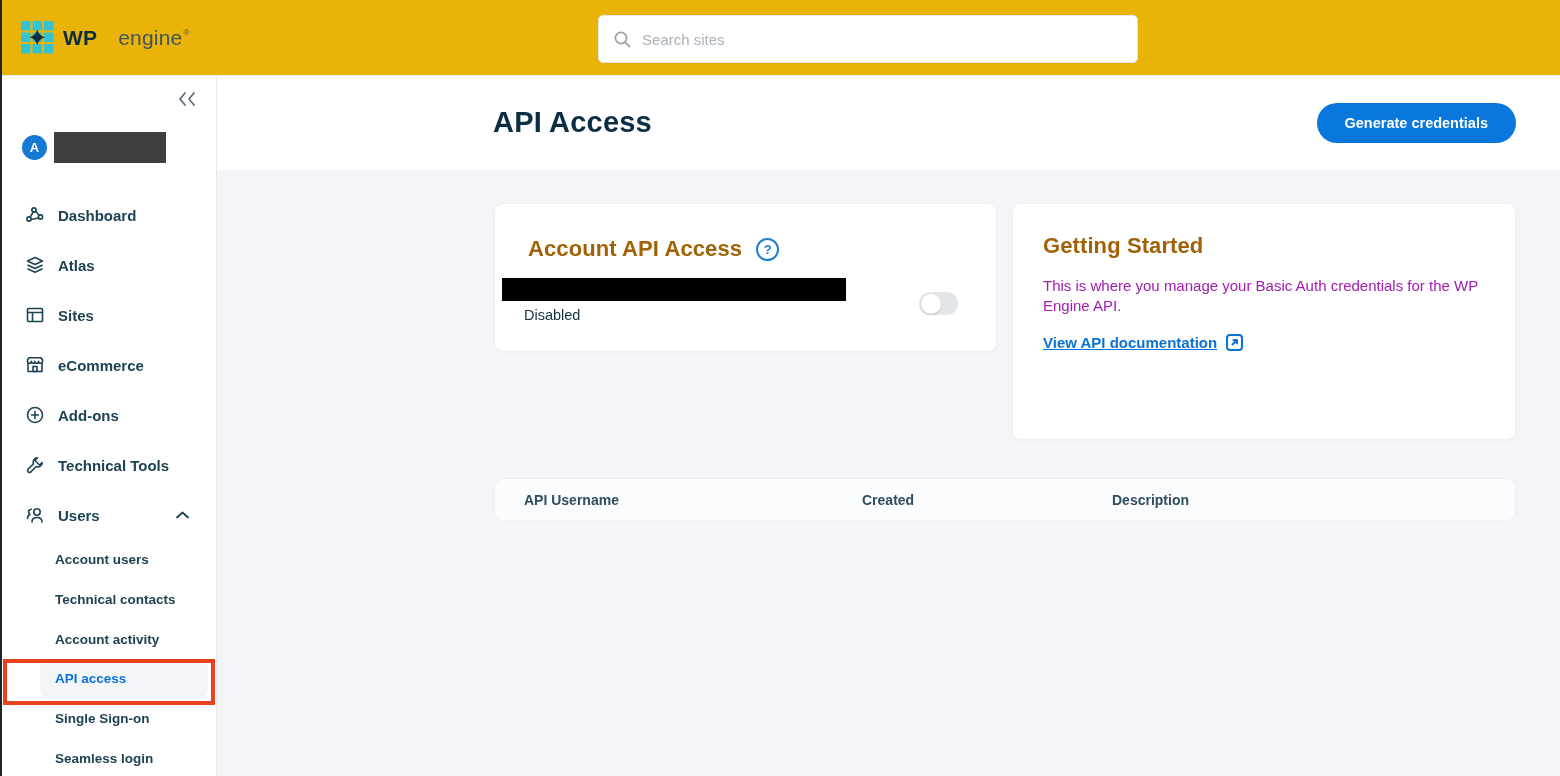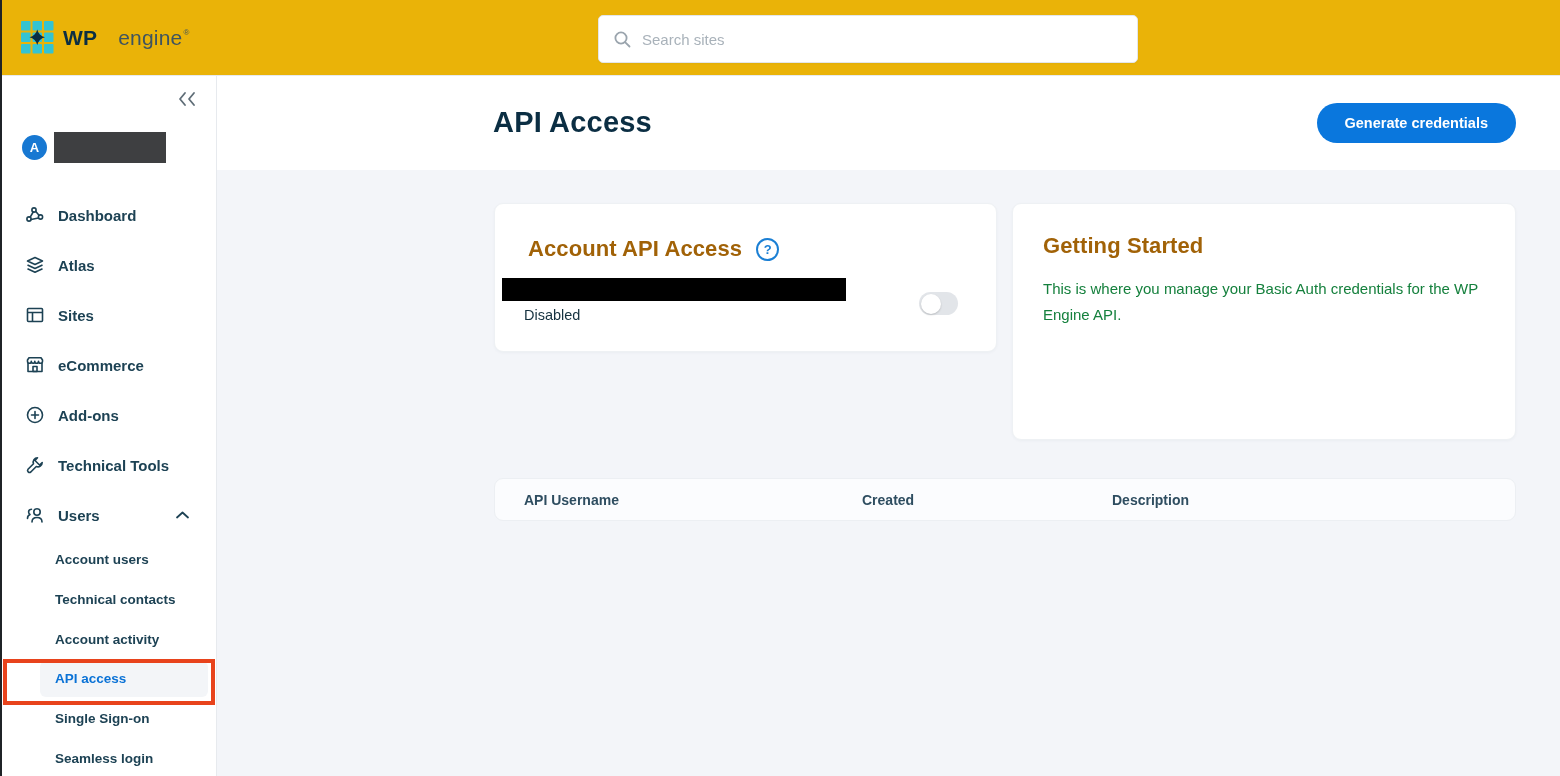--- a/index.html
+++ b/index.html
@@ -112,21 +112,21 @@
   .toggle {
     position:absolute; left:424px; top:88px; width:39px; height:23px;
     background:#e2e5e9; border-radius:12px; cursor:pointer;
   }
   .toggle-knob {
     position:absolute; left:2px; top:1.5px; width:20px; height:20px;
     background:#ffffff; border-radius:50%; box-shadow:0 1px 2px rgba(0,0,0,.18);
   }
 
   .card-getting-started { left:1012px; top:203px; width:504px; height:237px; padding:29px 30px; }
-  .gs-paragraph { margin-top:17px; font-size:15px; line-height:26px; color:#15803d; }
+  .gs-paragraph { margin-top:17px; font-size:15px; line-height:20px; color:#a21caf; }
   .gs-note { margin-top:14px; font-size:15px; line-height:21.5px; color:#22404f; }
   .gs-note b { font-weight:800; color:#14313f; }
   .gs-link-row { margin-top:17px; display:flex; align-items:center; gap:8px; }
   .gs-link {
     font-size:15px; font-weight:700; color:#0a72d6; text-decoration:underline; cursor:pointer;
   }
 
   .table-card {
     position:absolute; left:494px; top:478px; width:1022px; height:43px;
     background:#fbfcfe; border:1px solid #eceff3; border-radius:9px;
@@ -284,19 +284,26 @@
   <div class="redacted-bar"></div>
   <div class="status-label">Disabled</div>
   <div class="toggle">
     <div class="toggle-knob"></div>
   </div>
 </section>
 
 <section class="card card-getting-started">
   <h2 class="card-title">Getting Started</h2>
   <p class="gs-paragraph">This is where you manage your Basic Auth credentials for the WP Engine API.</p>
+  <div class="gs-link-row">
+    <a class="gs-link">View API documentation</a>
+    <svg width="19" height="19" viewBox="0 0 19 19" fill="none" stroke="#0a72d6" stroke-width="2" stroke-linecap="round" stroke-linejoin="round">
+      <rect x="2" y="2" width="15" height="15" rx="3"></rect>
+      <path d="M7.5 11.5 L12 7 M8.5 7 H12 V10.5"></path>
+    </svg>
+  </div>
 </section>
 
 <section class="table-card">
   <span class="th th-username">API Username</span>
   <span class="th th-created">Created</span>
   <span class="th th-description">Description</span>
 </section>
 
 </body></html>

